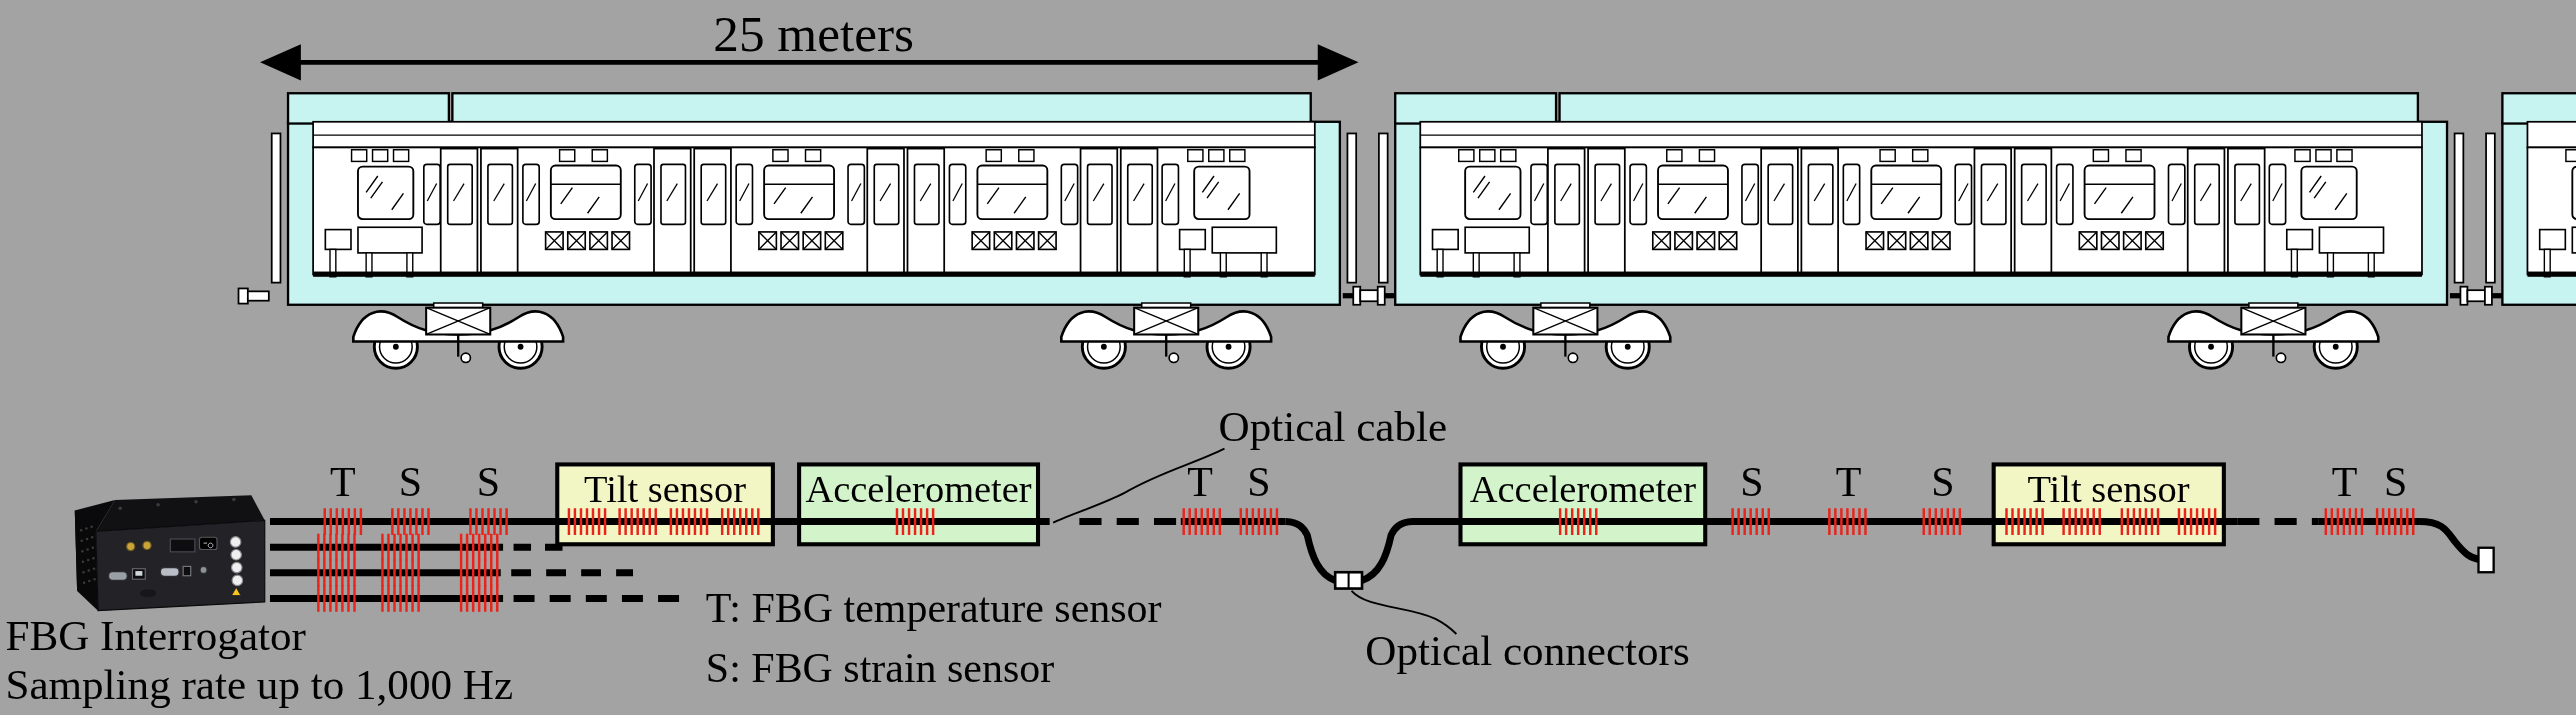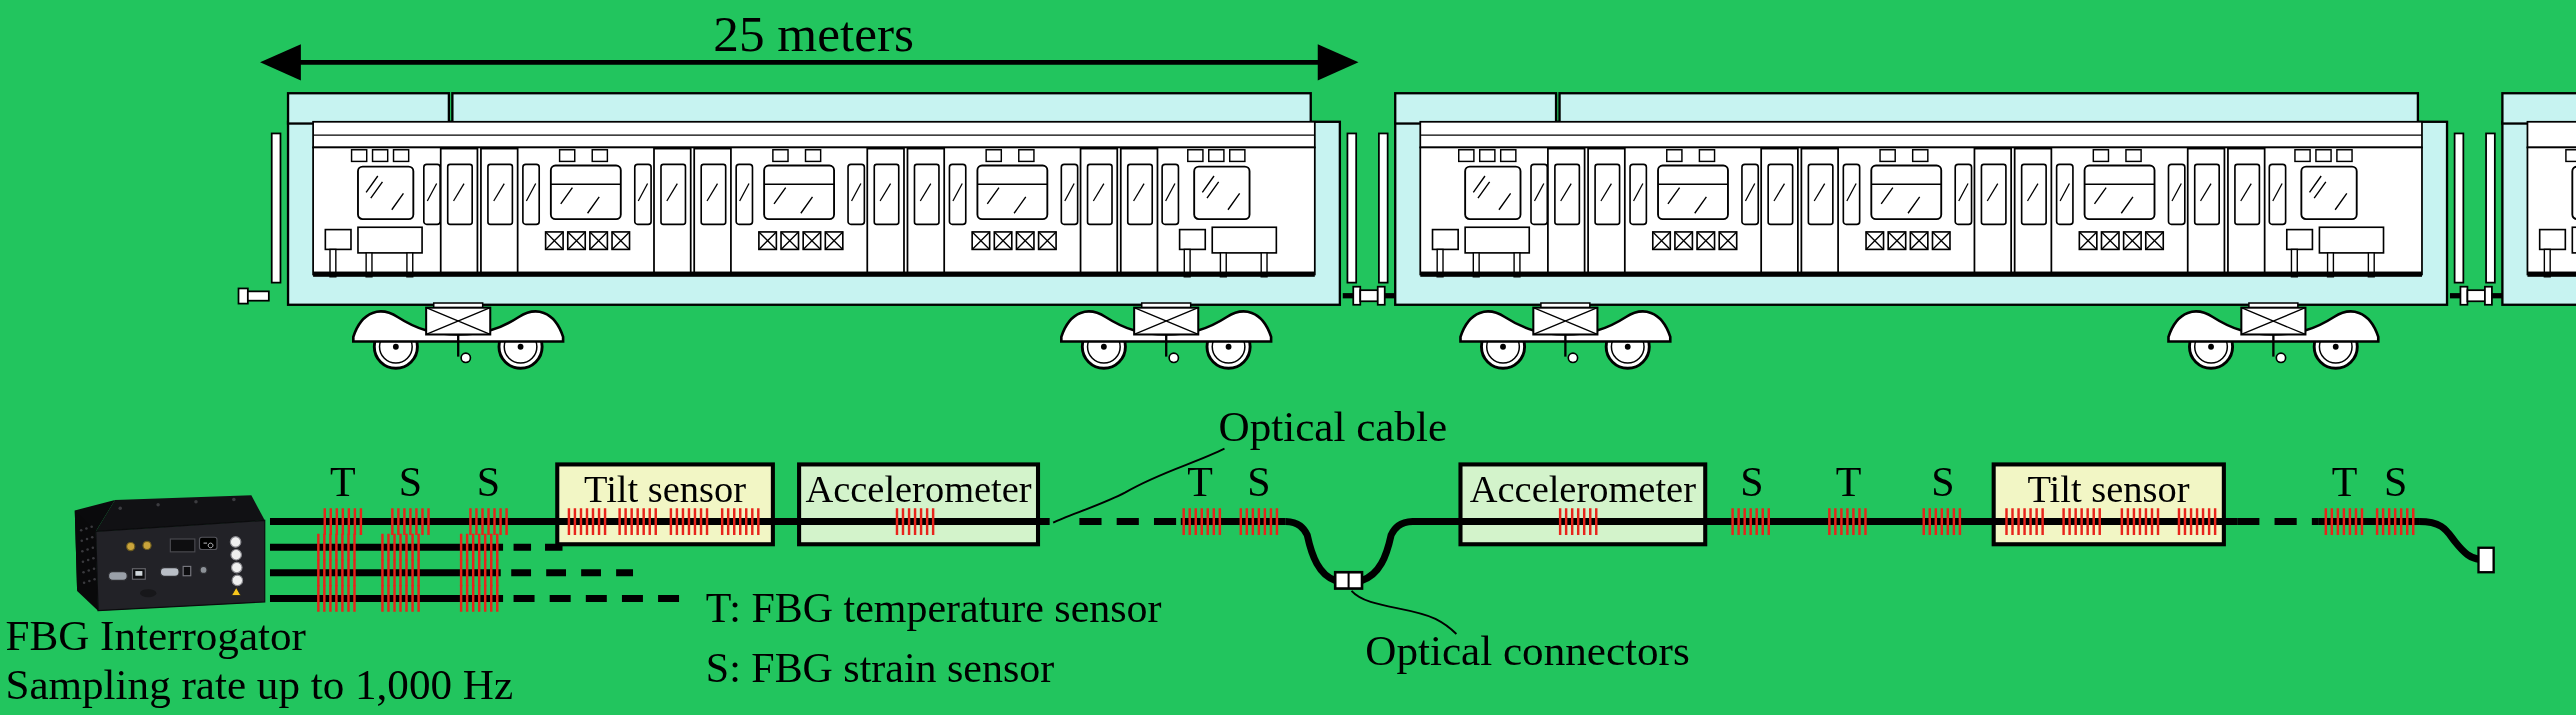--- a/index.html
+++ b/index.html
@@ -1,16 +1,16 @@
 <!DOCTYPE html>
 <html style="font-size:9.3px"><head>
 <meta charset="utf-8">
 <style>
   html,body{margin:0;padding:0;background:#fff}
-  .stage{width:2576px;height:715px;position:relative;background:#22c55e;overflow:hidden}
+  .stage{width:2576px;height:715px;position:relative;background:#a3a3a3;overflow:hidden}
   svg{display:block}
   .cy{fill:#c7f3f1;stroke:#000}
   .wh{fill:#fff;stroke:#000}
   .yl{fill:#f2f6c5;stroke:#000;stroke-width:7}
   .gn{fill:#d3f3cb;stroke:#000;stroke-width:7}
   .tick{stroke:#e8241b;stroke-width:4.2;fill:none}
   .cab{stroke:#000;stroke-width:12;fill:none}
   .thin{stroke:#000;fill:none}
   .ldr{fill:none;stroke:#000;stroke-width:3.2}
   .lbl{font-family:"Liberation Serif","DejaVu Serif",serif;fill:#000}

